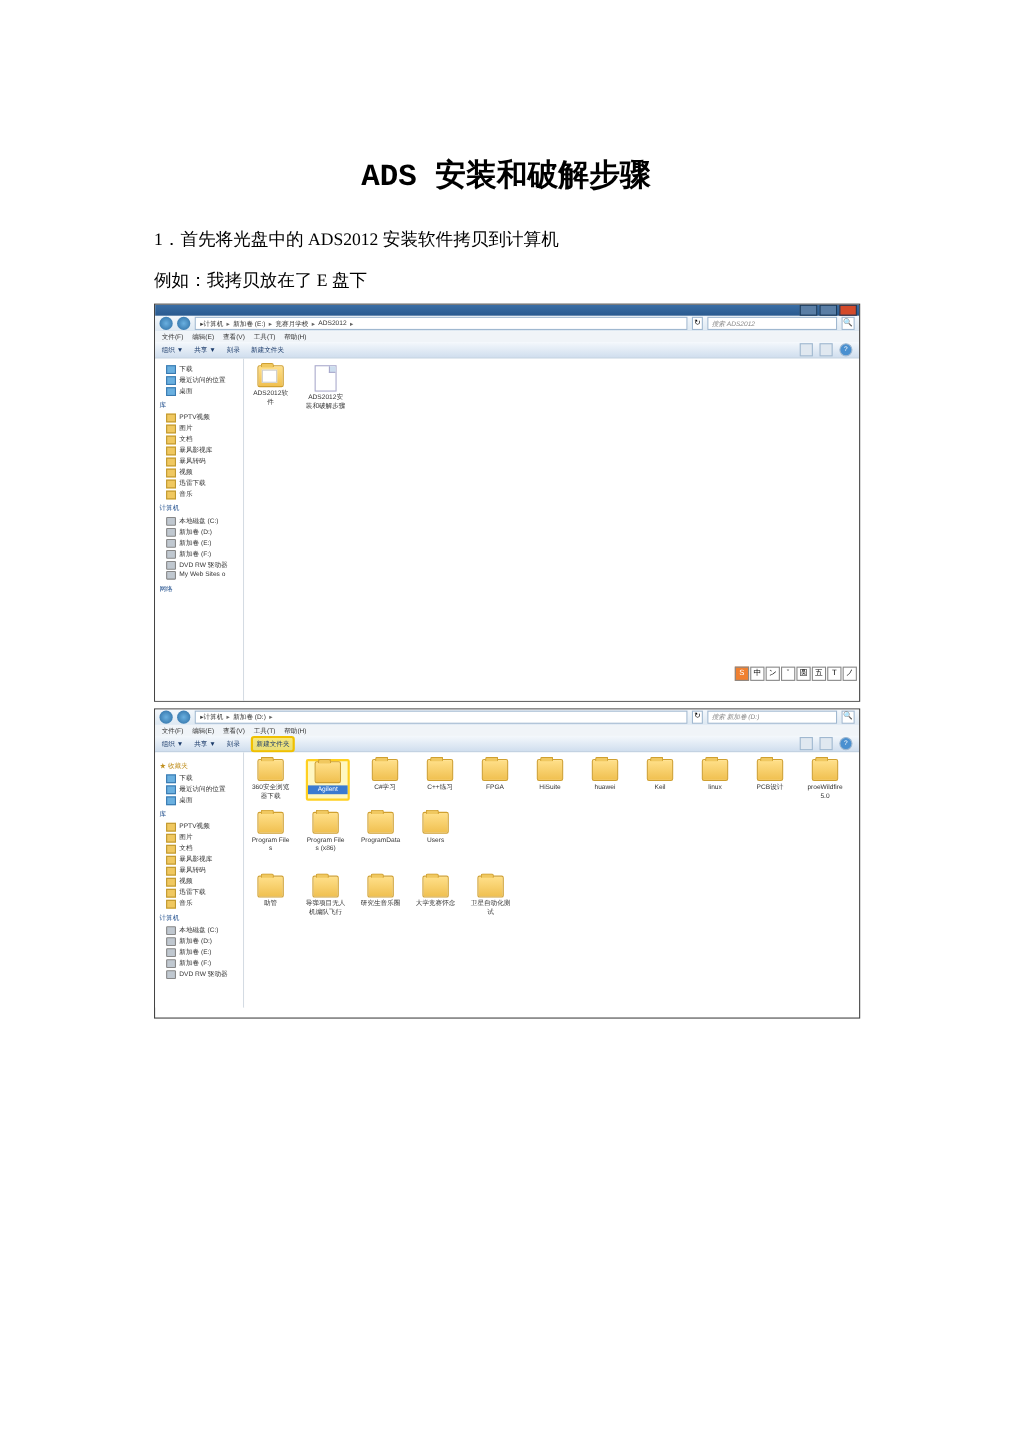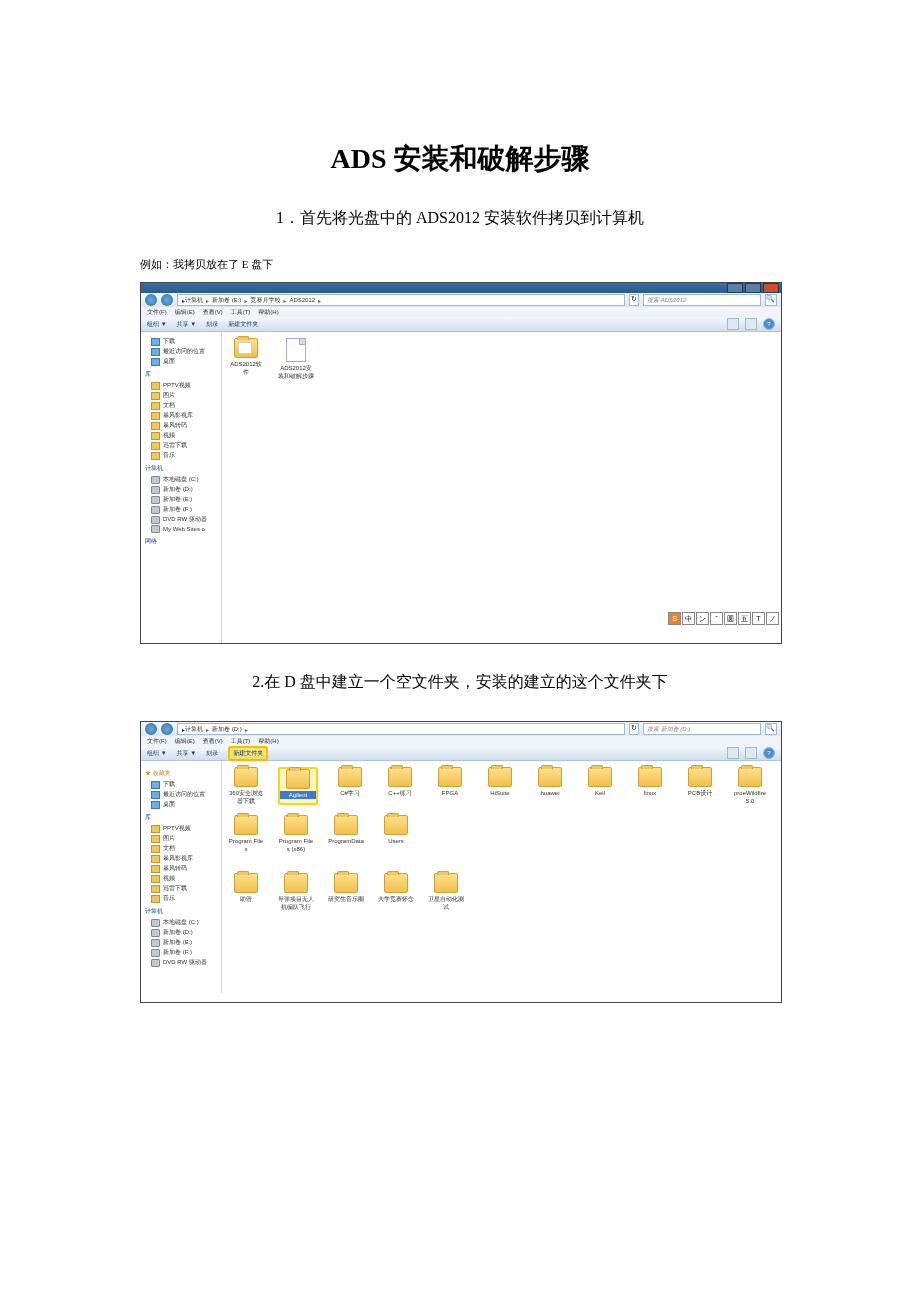--- a/index.html
+++ b/index.html
@@ -1,19 +1,19 @@
 <!DOCTYPE html>
 <html><head>
 <meta charset="utf-8">
 <style>
   body{margin:0;background:#fff;font-family:"Microsoft YaHei",SimSun,Arial,sans-serif;color:#000;}
   .page{width:920px;margin:0 auto;padding:140px 140px 0 140px;box-sizing:border-box;}
-  .title{font-size:28px;font-weight:bold;text-align:center;margin-bottom:30px;font-family:Liberation Serif, serif;}
-  .step{font-size:16px;margin:28px 0;font-family:SimSun,serif;text-align:center;}
-  .sub{font-size:11px;margin:10px 0;font-family:SimSun,serif;}
+  .title{font-size:28px;font-weight:bold;text-align:center;margin-bottom:30px;font-family:Liberation Mono, monospace;}
+  .step{font-size:16px;margin:16px 0;font-family:SimSun,serif;}
+  .sub{font-size:16px;margin:10px 0;font-family:SimSun,serif;}
   .shot{position:relative;border:1px solid #444;margin:6px 0;font-size:7px;background:#fff;overflow:hidden;}
   .shot1{height:360px;width:640px;}
   .shot2{height:280px;width:640px;}
   .titlebar{height:10px;background:linear-gradient(#3a6ea5,#2a5a8f);position:relative;}
   .winbtns{position:absolute;right:2px;top:0;display:flex;gap:2px;}
   .winbtns span{width:14px;height:8px;background:#5a7ea5;border:1px solid #1a3a5a;}
   .winbtns span:last-child{background:#d44a2a;}
   .addr{height:14px;background:linear-gradient(#f4f8fc,#dde8f2);display:flex;align-items:center;padding:0 4px;gap:4px;}
   .navbtn{width:12px;height:12px;border-radius:50%;background:radial-gradient(#6ab0e0,#2a6aa0);}
   .crumbs{flex:1;background:#fff;border:1px solid #a0b8d0;height:10px;display:flex;align-items:center;padding:0 4px;font-size:6px;color:#333;}
@@ -192,21 +192,20 @@
       <span>ン</span>
       <span>ˇ</span>
       <span>圆</span>
       <span>五</span>
       <span>T</span>
       <span>ノ</span>
     </div>
 
   </div>
 
-  <div class="step">2.在 D 盘中建立一个空文件夹，安装的建立的这个文件夹下</div>
 
   <div class="shot shot2">
     <div class="addr">
       <div class="navbtn"></div>
       <div class="navbtn"></div>
       <div class="crumbs">
         <span>▸</span>
         <span>计算机</span>
           <span class="sep">▸</span>
         <span>新加卷 (D:)</span>

